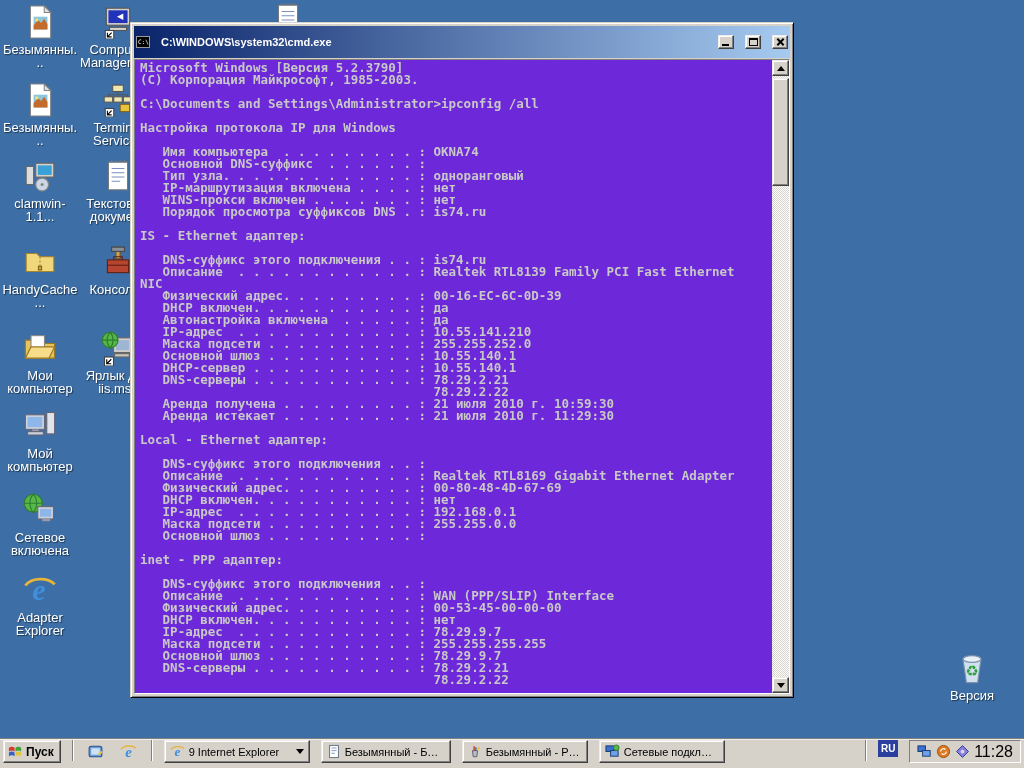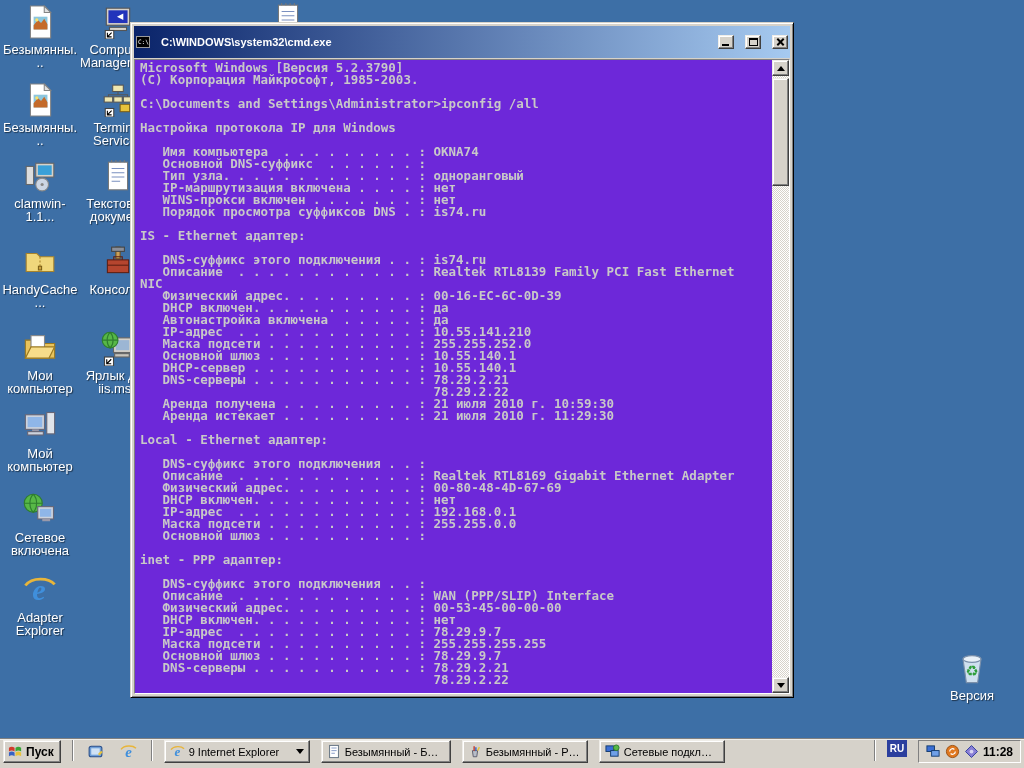--- a/index.html
+++ b/index.html
@@ -56,21 +56,21 @@
   .qlbtn { width:22px; height:22px; display:flex; align-items:center; justify-content:center; cursor:pointer; flex:0 0 22px; }
   .taskbtn { height:23px; display:flex; align-items:center; gap:4px; padding:0 5px; font-size:11px;
              overflow:hidden; white-space:nowrap; cursor:pointer; }
   .taskbtn .tlabel { overflow:hidden; text-overflow:ellipsis; flex:1; }
   .taskbtn.active { background:#ecebe5; border-color:#404040 #fff #fff #404040; box-shadow:inset 1px 1px 0 #808080; font-weight:bold; }
   .drop { width:0; height:0; border-left:4px solid transparent; border-right:4px solid transparent; border-top:5px solid #000; margin-left:2px; }
   .ruicon { width:20px; height:17px; background:#2b3f9e; color:#fff; font-size:10px; font-weight:bold;
             display:flex; align-items:center; justify-content:center; cursor:pointer; flex:0 0 20px; }
   .tray { height:23px; display:flex; align-items:center; gap:4px; padding:0 7px;
           border:1px solid; border-color:#808080 #fff #fff #808080; flex:0 0 auto; }
-  .clock { font-size:12px; color:#000;font-weight:bold; }
+  .clock { font-size:16px; color:#000; }
   .ticon { flex:0 0 auto; display:flex; align-items:center; justify-content:center; }
   .cmdico-task { width:16px; height:14px; background:#000; border:1px solid #888; color:#fff; font-size:6px;
                  line-height:12px; padding-left:1px; font-family:"DejaVu Sans Mono",monospace; }
 </style>
 </head>
 <body>
 
 <div class="ditem" style="left:2px;top:4px;">
   <div class="dicon">
       <svg width="34" height="34" viewBox="0 0 32 32">

